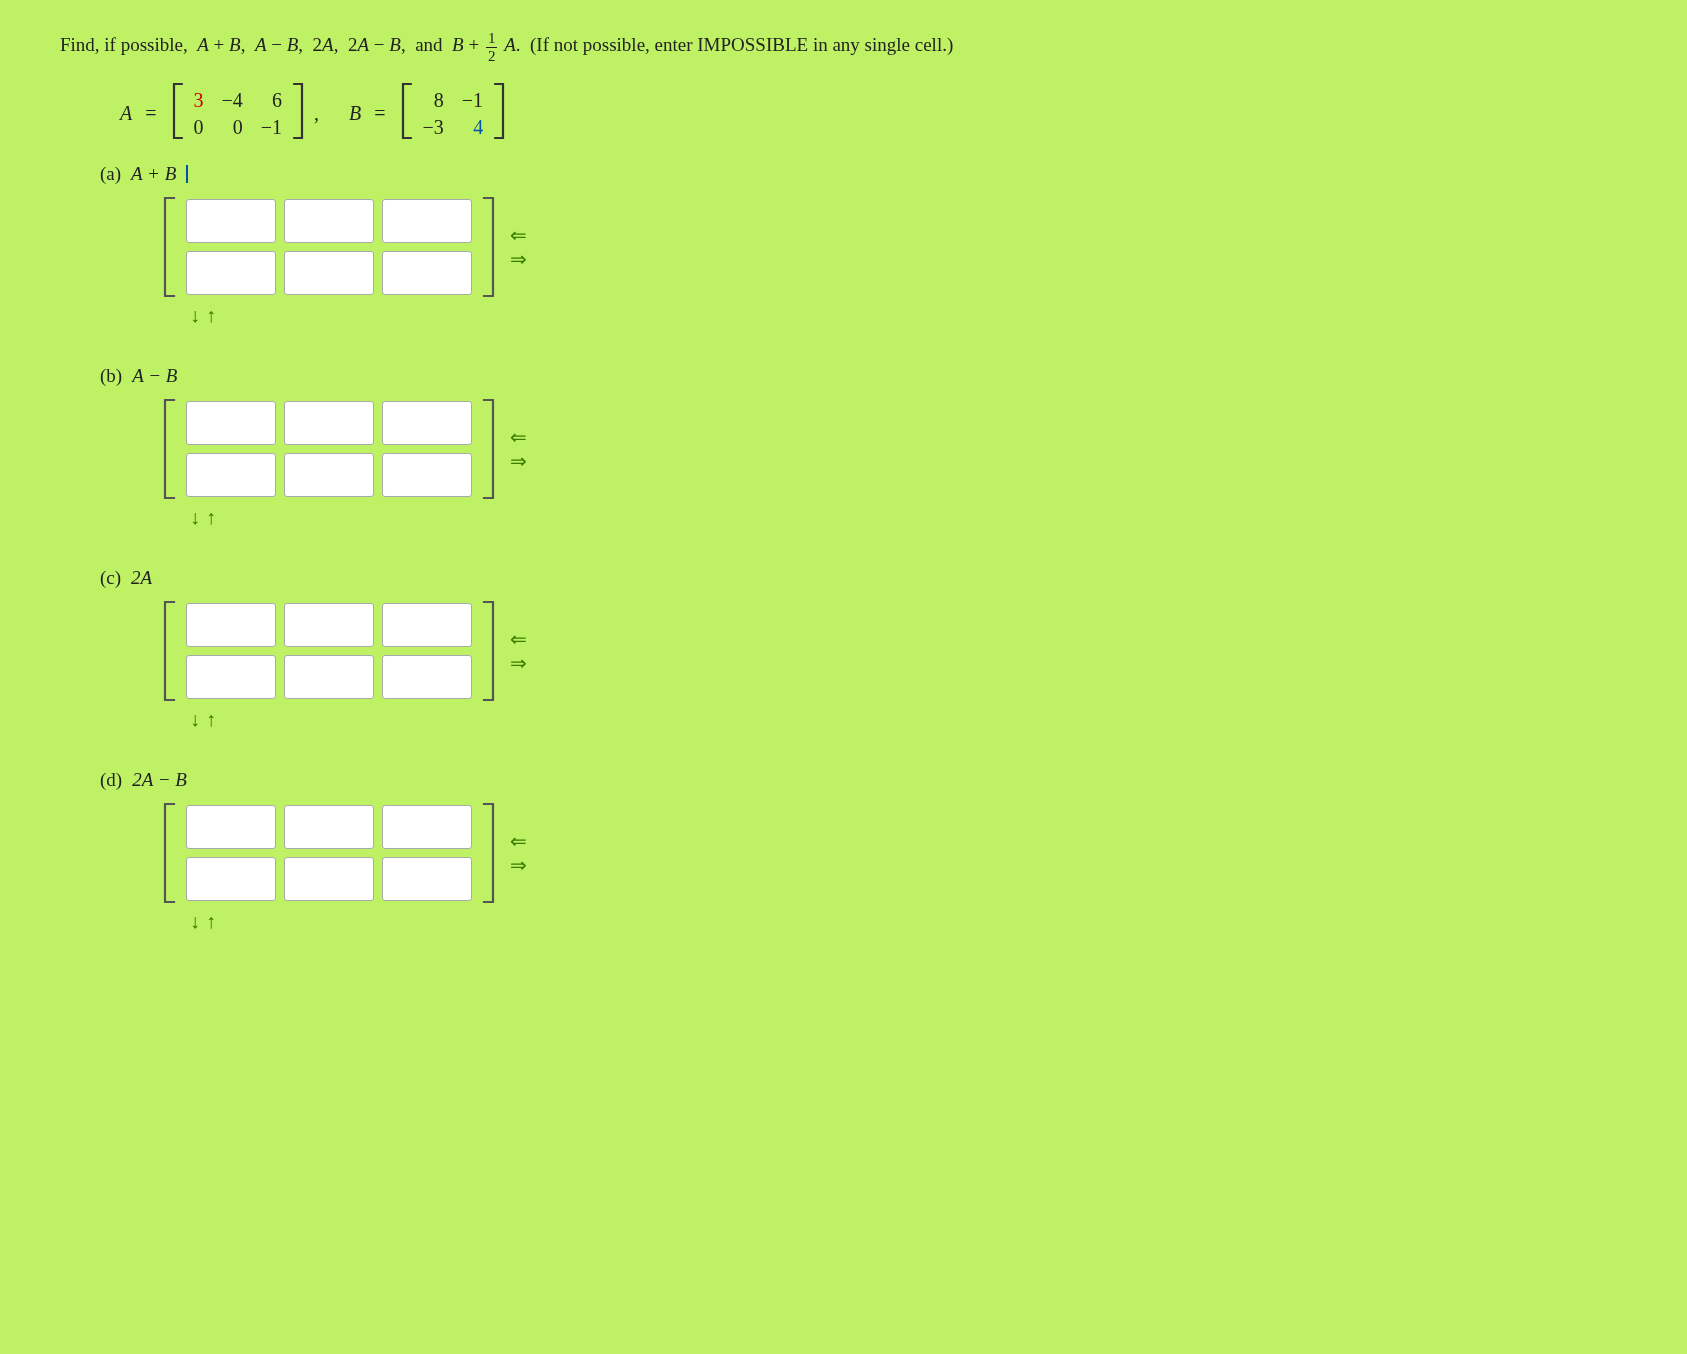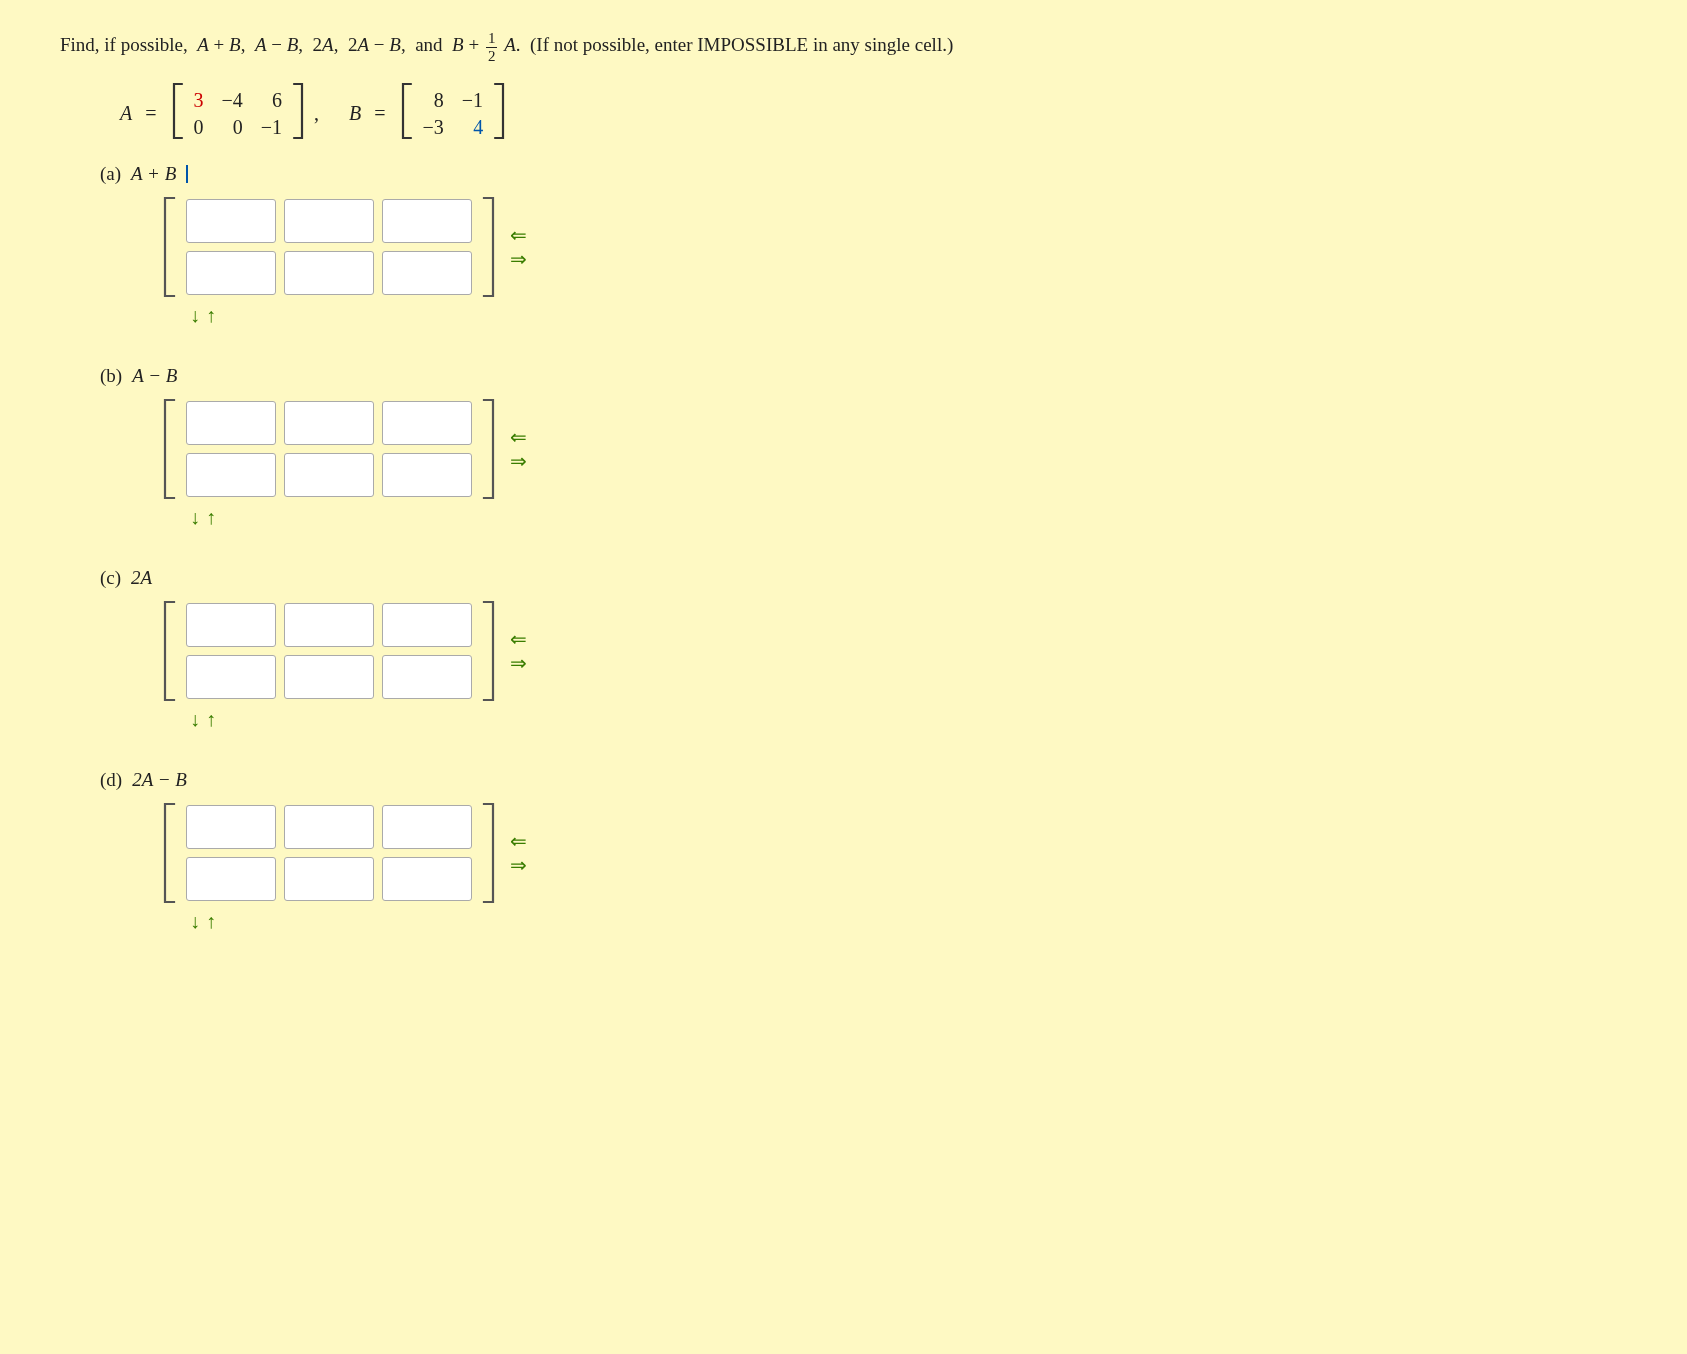--- a/index.html
+++ b/index.html
@@ -5,21 +5,21 @@
     * { box-sizing: border-box; margin: 0; padding: 0; }
     body {
       background: #e8e8e8;
       font-family: "Times New Roman", Times, serif;
       font-size: 18px;
       color: #222;
       min-height: 1354px;
       width: 1687px;
     }
     .page {
-      background: #fef9c3;
+      background: #bef264;
       margin: 0 auto;
       padding: 30px 60px;
       min-height: 1354px;
       width: 1687px;
       position: relative;
     }
     .problem-text {
       font-size: 19px;
       line-height: 1.6;
       margin-bottom: 18px;

